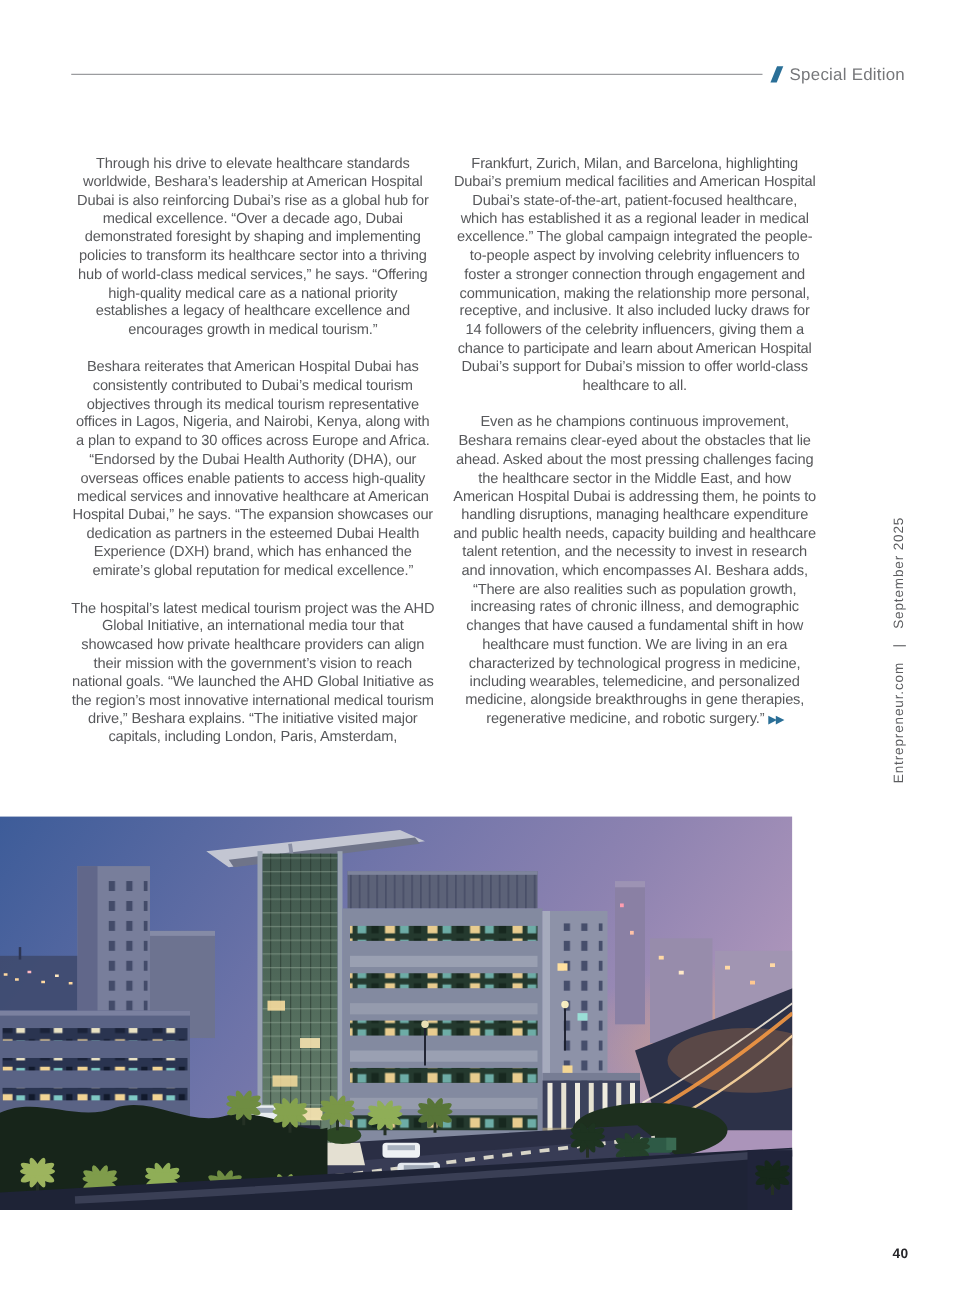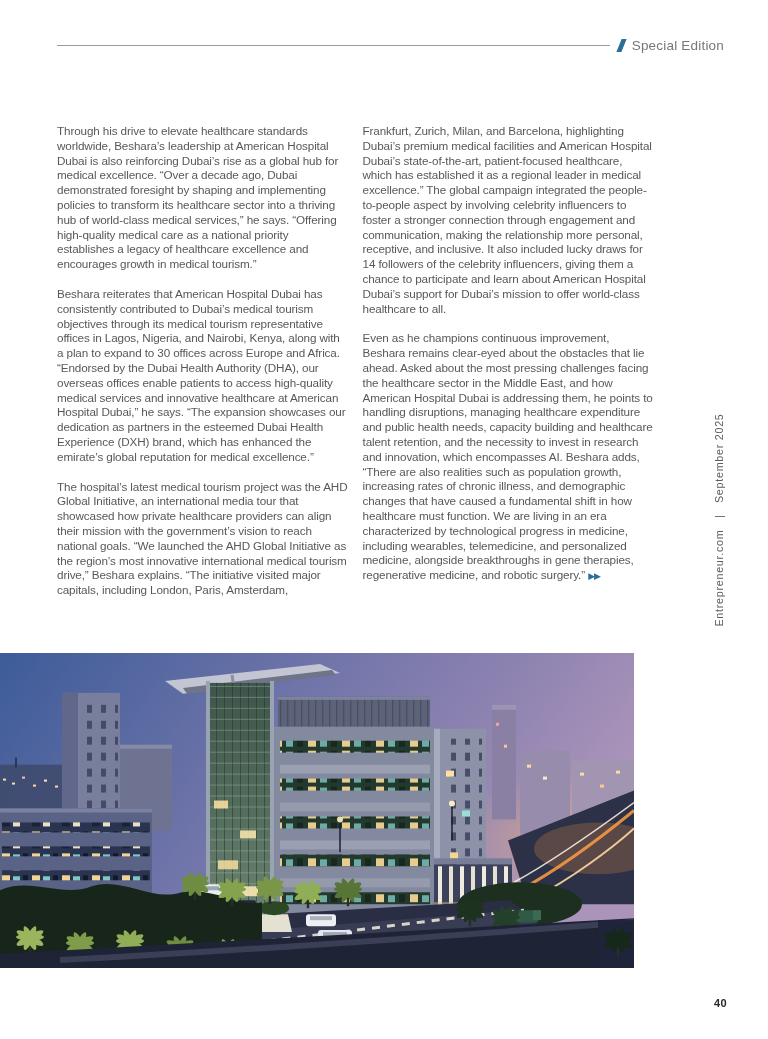--- a/index.html
+++ b/index.html
@@ -11,21 +11,21 @@
     background: #ffffff;
     font-family: "Liberation Sans", sans-serif;
     overflow: hidden;
     margin: 0 auto;
   }
   
   .header {
     position: absolute;
     left: 57px;
     right: 44px;
-    top: 38px;
+    top: 52px;
     display: flex;
     align-items: center;
   }
   .header-rule {
     flex: 1 1 auto;
     height: 1.6px;
     background: #9b9c9f;
     margin-right: 9px;
   }
   .slash-icon {
@@ -52,21 +52,21 @@
     display: flex;
     gap: 15px;
   }
   .col { width: 291px; }
   .col p {
     font-size: 11.7px;
     line-height: 14.8px;
     letter-spacing: -0.12px;
     color: #57585b;
     margin-bottom: 15px;
-    text-align: left;
+    text-align: center;
   }
   .col p:last-child { margin-bottom: 0; }
   .arrows {
     color: #2a6f97;
     font-size: 9px;
     letter-spacing: -1px;
     white-space: nowrap;
   }
   
   .vertical-credit {

